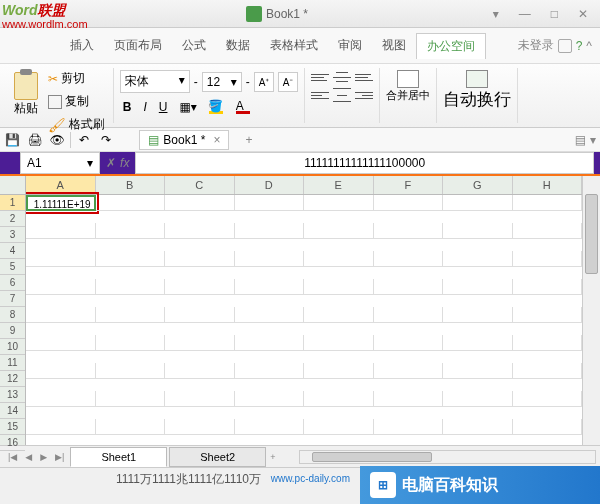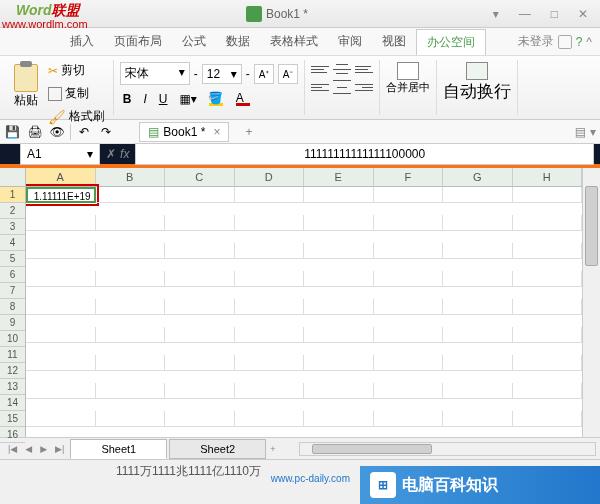--- a/index.html
+++ b/index.html
@@ -1,28 +1,28 @@
 <!DOCTYPE html>
 <html><head>
   <meta charset="utf-8">
   <style>
     * { margin: 0; padding: 0; box-sizing: border-box; font-family: "Microsoft YaHei", Arial, sans-serif; }
     body { width: 600px; height: 504px; background: #f0f0f0; font-size: 12px; overflow: hidden; position: relative; }
     
-    .watermark1 { position: absolute; top: 2px; left: 16px; color: #cc0000; font-weight: bold; font-size: 14px; z-index: 100; font-style: italic; }
+    .watermark1 { position: absolute; top: 2px; left: 2px; color: #cc0000; font-weight: bold; font-size: 14px; z-index: 100; font-style: italic; }
     .watermark1 span { color: #77aa44; }
     .watermark2 { position: absolute; top: 18px; left: 2px; color: #cc0000; font-size: 11px; z-index: 100; }
     
     .titlebar { height: 28px; background: linear-gradient(#f5f5f5, #e8e8e8); display: flex; align-items: center; padding: 0 6px; border-bottom: 1px solid #ccc; }
     .doc-icon { width: 16px; height: 16px; background: #4a9b4a; margin-left: 240px; margin-right: 4px; border-radius: 2px; }
     .titlebar-text { color: #666; }
     .window-controls { margin-left: auto; display: flex; gap: 8px; color: #888; }
     .window-controls span { cursor: pointer; padding: 2px 6px; }
     
-    .menubar { height: 28px; background: #f8f8f8; display: flex; align-items: center; padding-left: 60px; border-bottom: 1px solid #ddd; }
+    .menubar { height: 36px; background: #f8f8f8; display: flex; align-items: center; padding-left: 60px; border-bottom: 1px solid #ddd; }
     .menubar-item { padding: 4px 10px; color: #555; cursor: pointer; }
     .menubar-item.active { background: #fff; border: 1px solid #ccc; border-bottom: none; color: #4a9b4a; }
     .login-area { margin-left: auto; display: flex; align-items: center; gap: 4px; padding-right: 8px; color: #888; }
     .login-icon { width: 14px; height: 14px; border: 1px solid #aaa; border-radius: 2px; }
     
     .ribbon { height: 64px; background: linear-gradient(#fdfdfd, #f0f0f0); display: flex; border-bottom: 1px solid #ccc; padding: 4px; }
     .ribbon-group { display: flex; flex-direction: column; padding: 0 6px; border-right: 1px solid #ddd; }
     .paste-btn { display: flex; flex-direction: column; align-items: center; padding: 4px; }
     .paste-icon { width: 24px; height: 28px; background: #f5e8b8; border: 1px solid #d4a84a; border-radius: 2px; position: relative; }
     .paste-icon::before { content: ''; position: absolute; top: -4px; left: 5px; width: 12px; height: 6px; background: #888; border-radius: 2px; }
@@ -56,21 +56,21 @@
     .wrap-icon { width: 22px; height: 18px; border: 1px solid #888; background: #eef5ee; }
     
     .quick-access { height: 24px; background: #f8f8f8; display: flex; align-items: center; padding: 0 4px; gap: 4px; border-bottom: 1px solid #ddd; }
     .qa-btn { width: 18px; height: 18px; display: flex; align-items: center; justify-content: center; cursor: pointer; }
     .qa-save { color: #4a7ab8; }
     .qa-sep { width: 1px; height: 16px; background: #ccc; }
     .doc-tab { margin-left: 20px; display: flex; align-items: center; background: #fff; border: 1px solid #ccc; padding: 2px 8px; gap: 4px; }
     .tab-close { color: #888; margin-left: 4px; }
     .tab-add { margin-left: 6px; color: #888; padding: 2px 6px; }
     
-    .formula-bar { height: 24px; background: #0f172a; display: flex; align-items: center; border-bottom: 4px solid #f97316; }
+    .formula-bar { height: 24px; background: #4c1d95; display: flex; align-items: center; border-bottom: 2px solid #f97316; }
     .cell-ref { width: 80px; border: 1px solid #ccc; padding: 3px 6px; margin-left: 20px; display: flex; justify-content: space-between; background: #fff; }
     .fx-btns { display: flex; gap: 4px; padding: 0 6px; color: #888; }
     .formula-input { flex: 1; border: 1px solid #ccc; padding: 3px 6px; margin-right: 6px; background: #fff; text-align: center; }
     
     .sheet-area { display: flex; height: 270px; background: #fff; border-bottom: 1px solid #ccc; position: relative; }
     .row-headers { width: 26px; background: #e8eee8; border-right: 1px solid #bbb; }
     .corner { height: 19px; background: #e8eee8; border-bottom: 1px solid #bbb; }
     .row-head { height: 16px; border-bottom: 1px solid #ccc; text-align: center; font-size: 10px; color: #555; line-height: 16px; }
     .grid-area { flex: 1; overflow: hidden; }
     .col-headers { display: flex; height: 19px; background: #e8eee8; border-bottom: 1px solid #bbb; }

